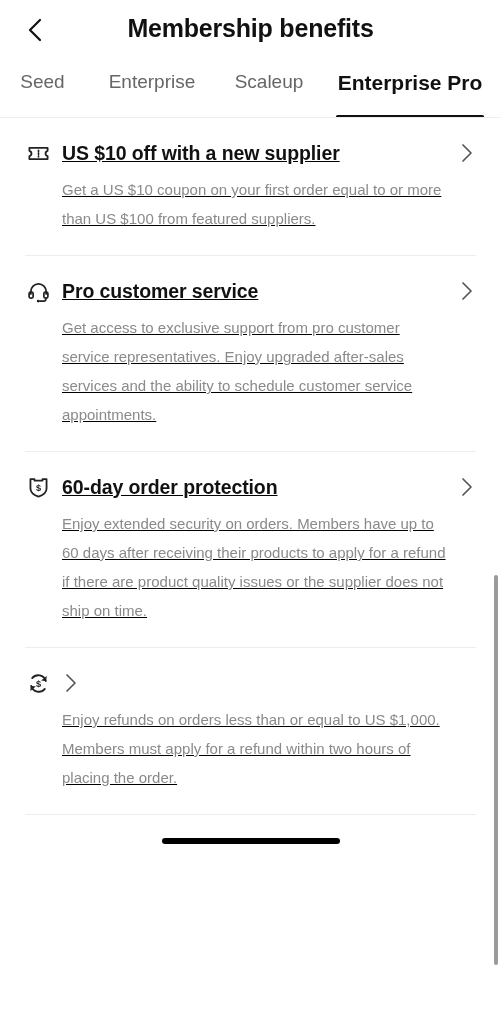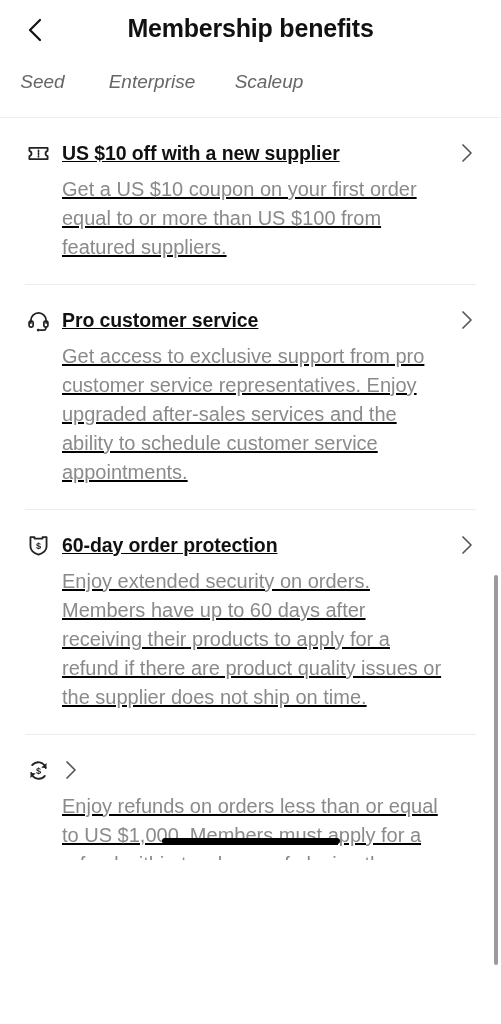--- a/index.html
+++ b/index.html
@@ -86,21 +86,20 @@
     display: flex;
     align-items: flex-start;
     justify-content: center;
     padding-top: 10px;
   }
   .tab-label {
     font-size: 19px;
     color: #666666;
     font-weight: normal;
     white-space: nowrap;
-    font-style: italic;
   }
   .tab.active .tab-label {
     color: #111111;
     font-weight: bold;
     font-size: 21px;
   }
   .tab .tab-underline {
     display: none;
   }
   .tab.active .tab-underline {
@@ -164,21 +163,21 @@
     flex: 0 0 18px;
     width: 18px;
     display: flex;
     align-items: center;
     justify-content: center;
     cursor: pointer;
   }
   .benefit-desc {
     margin-top: 9px;
     margin-left: 37px;
-    font-size: 20px;
+    font-size: 15px;
     line-height: 29px;
     color: #8a8a8a;
     padding-right: 28px;
   }
 
   
   .scrollbar {
     position: absolute;
     right: 3px;
     top: 575px;
@@ -222,20 +221,24 @@
       <span class="tab-label">Seed</span>
 
     </div>
     <div class="tab tab-enterprise">
       <span class="tab-label">Enterprise</span>
 
     </div>
     <div class="tab tab-scaleup">
       <span class="tab-label">Scaleup</span>
 
+    </div>
+    <div class="tab tab-enterprisepro active">
+      <span class="tab-label">Enterprise Pro</span>
+      <span class="tab-underline"></span>
     </div>
   </div>
 
   <div class="content">
 
     <div class="benefit">
       <div class="benefit-head">
         <span class="benefit-icon">
           <svg width="23" height="23" viewBox="0 0 24 24" fill="none">
             <path d="M2.5 6.2 H21.5 V9.2 a2.9 2.9 0 0 0 0 5.6 V17.8 H2.5 V14.8 a2.9 2.9 0 0 0 0 -5.6 Z" stroke="#222222" stroke-width="1.9" stroke-linejoin="round"></path>

